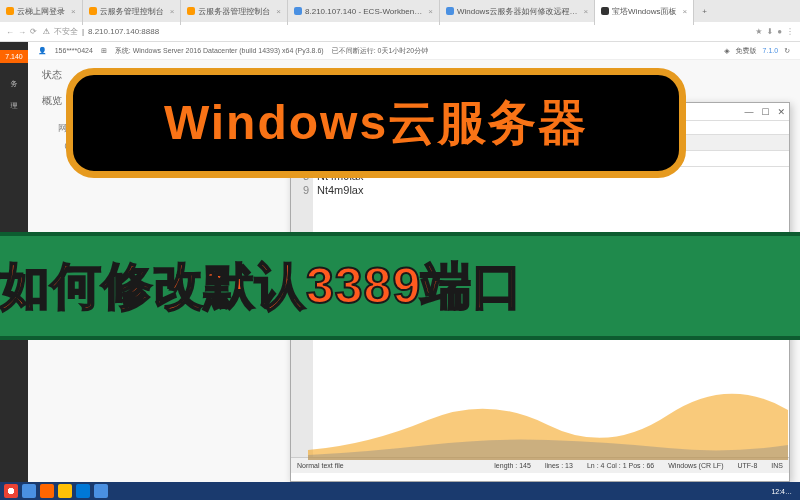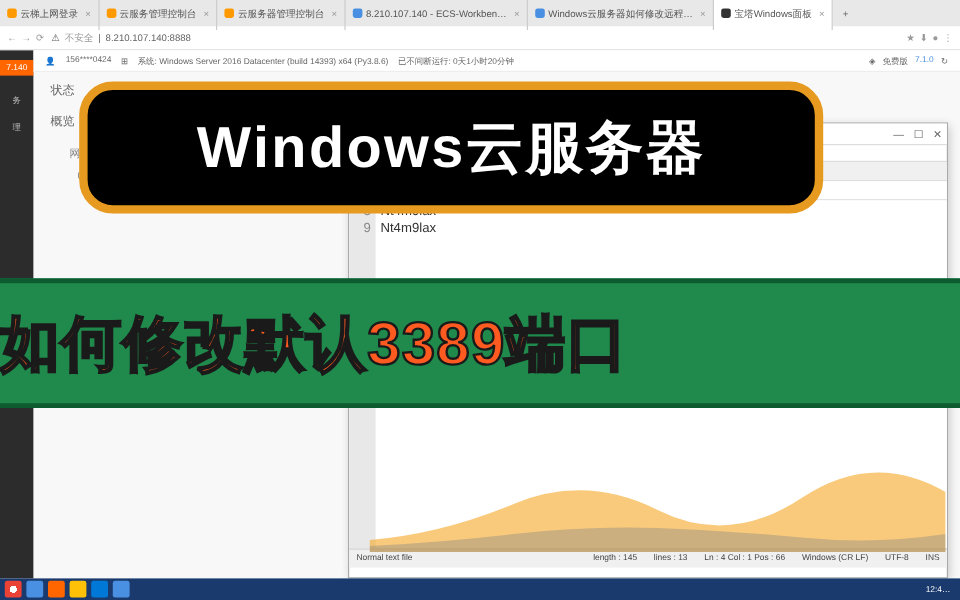--- a/index.html
+++ b/index.html
@@ -51,21 +51,21 @@
 .np-tab { height: 16px; display: flex; align-items: center; padding: 0 8px; font-size: 8px; background: #fff; border-bottom: 1px solid #ddd; }
 .np-editor { height: 290px; display: flex; background: #fff; font-family: Consolas, monospace; font-size: 11px; }
 .np-gutter { width: 22px; background: #e8e8e8; color: #888; text-align: right; padding: 2px 4px 0 0; line-height: 14px; }
 .np-text { flex: 1; padding: 2px 4px; color: #333; line-height: 14px; }
 .np-status { height: 16px; background: #f0f0f0; border-top: 1px solid #ccc; display: flex; align-items: center; font-size: 7px; color: #444; padding: 0 6px; gap: 14px; }
 .np-status-left { flex: 0 0 auto; }
 .np-status-mid { display: flex; gap: 14px; margin-left: auto; }
 
 
 .banner-top { position: absolute; top: 68px; left: 66px; width: 620px; height: 110px; background: #000; border: 7px solid #e69a1f; border-radius: 28px; display: flex; align-items: center; justify-content: center; }
-.banner-top-text { color: #ffffff; font-size: 48px; font-weight: 700; letter-spacing: 2px; }
+.banner-top-text { color: #f97316; font-size: 48px; font-weight: 700; letter-spacing: 2px; }
 .banner-bottom { position: absolute; top: 232px; left: 0; width: 800px; height: 108px; background: #1f8a4c; border-top: 4px solid #0d5c30; border-bottom: 4px solid #0d5c30; display: flex; align-items: center; justify-content: flex-start; }
 .banner-bottom-text { color: #ff5a1f; font-size: 50px; font-weight: 900; -webkit-text-stroke: 2px #1a1a1a; letter-spacing: 1px; }
 
 
 .chart-area { position: absolute; bottom: 22px; left: 280px; width: 480px; height: 70px; }
 .chart-area svg { width: 100%; height: 100%; }
 
 
 .taskbar { position: absolute; bottom: 0; left: 0; width: 800px; height: 18px; background: #1a3a6e; display: flex; align-items: center; padding: 0 4px; gap: 4px; }
 .tb-item { width: 14px; height: 14px; background: #4a90e2; border-radius: 2px; }

